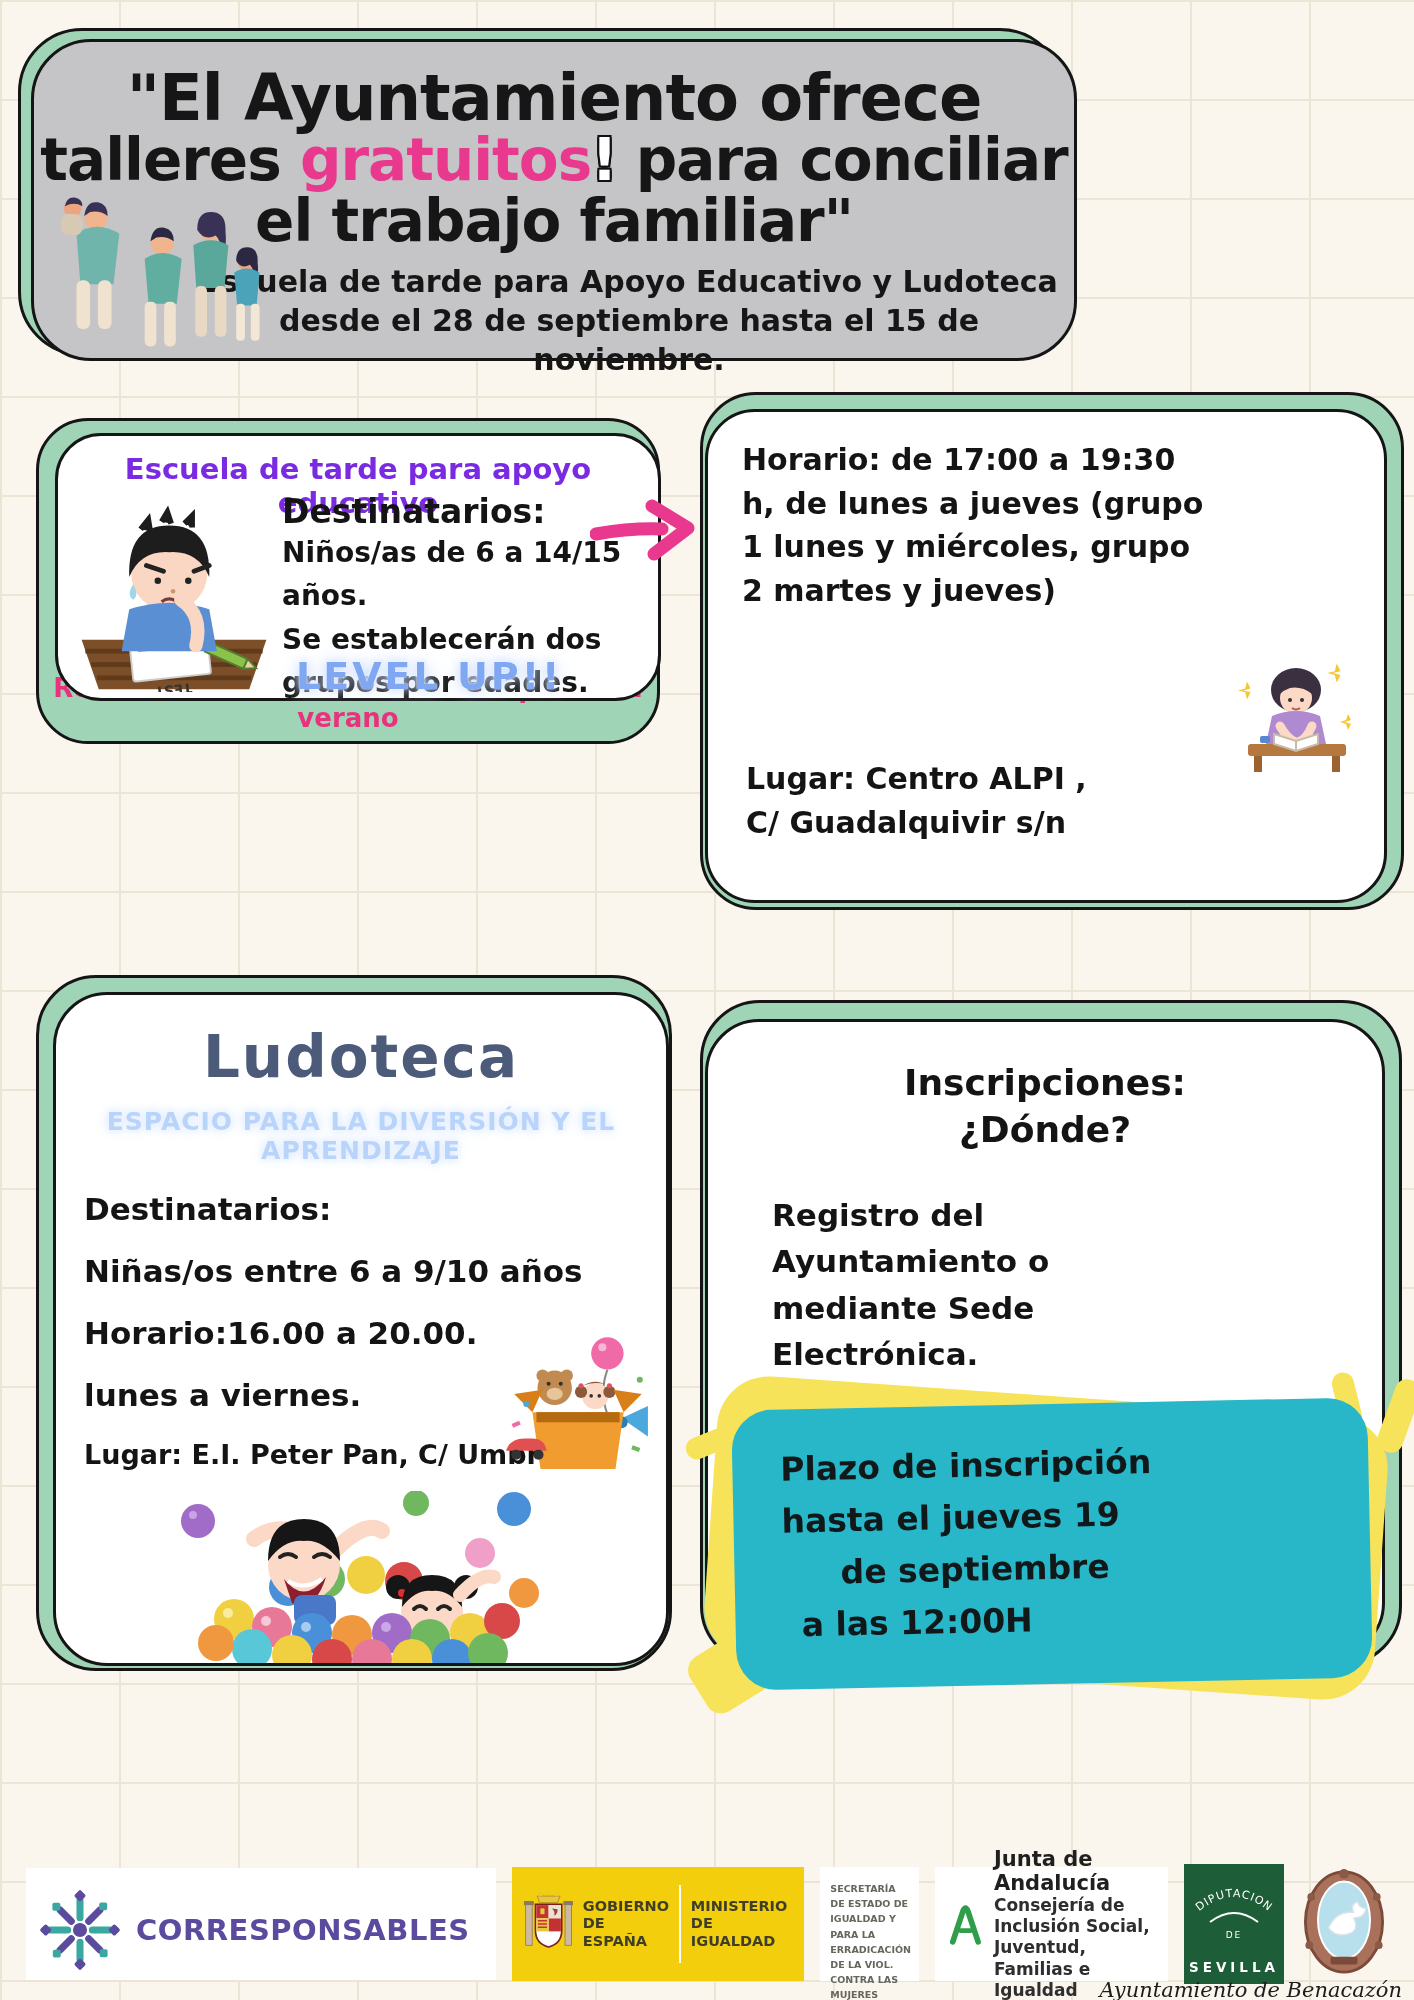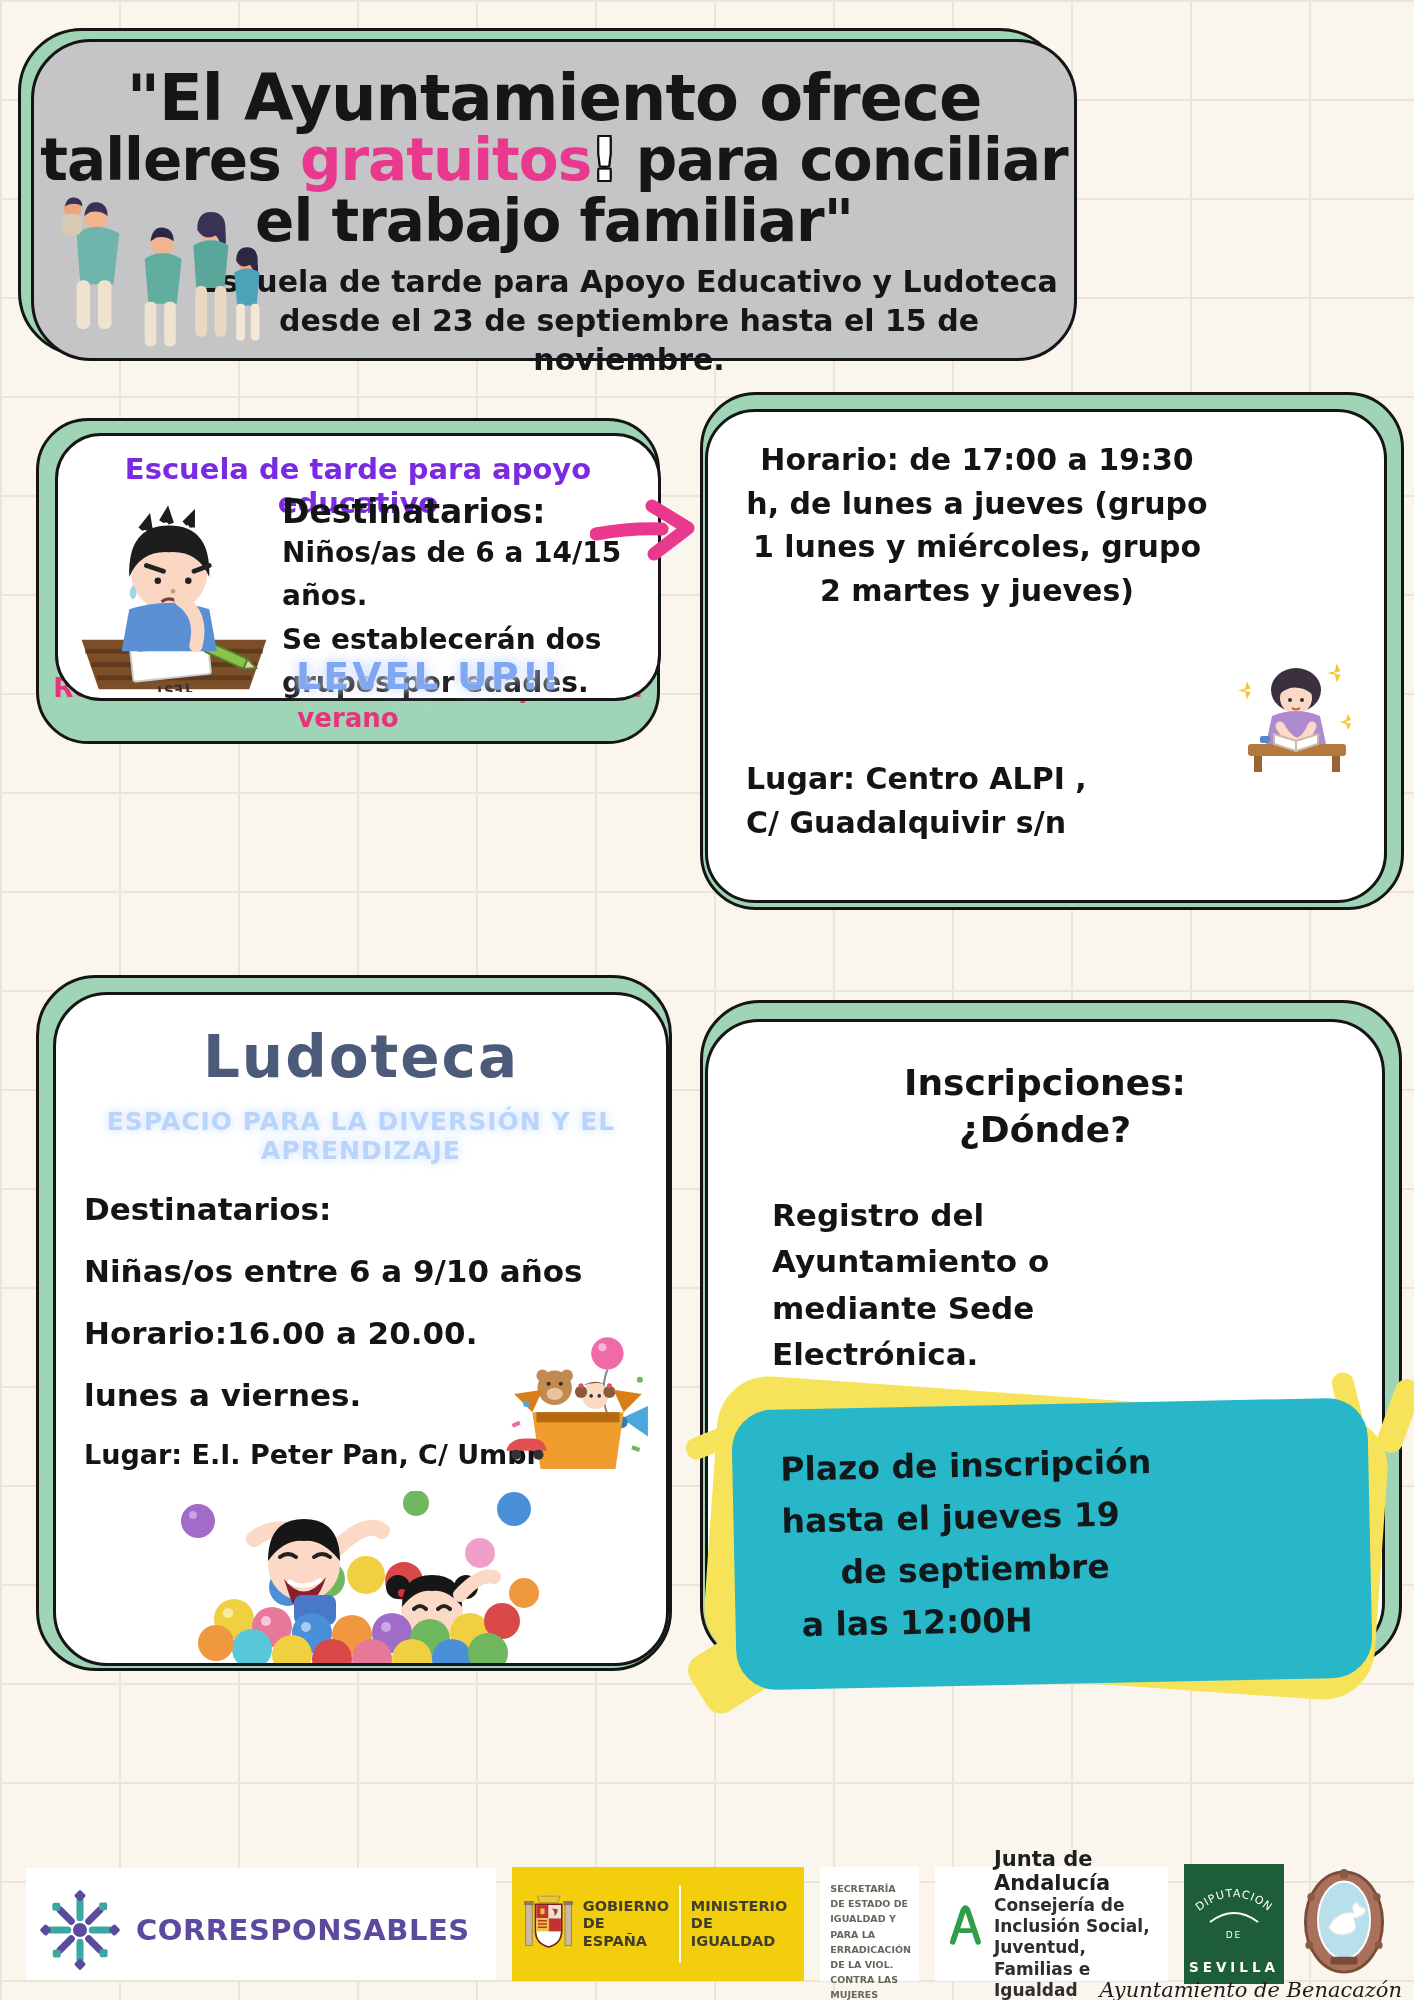--- a/index.html
+++ b/index.html
@@ -36,21 +36,21 @@
   .dest-label{font-size:33px;font-weight:800;color:#141414;}
   .dest-line{font-size:28px;font-weight:600;color:#141414;line-height:1.55;}
   .level-up{position:absolute;left:238px;bottom:0px;font-size:38px;font-weight:800;letter-spacing:3px;color:#7fa7f2;
     text-shadow:0 0 2px #fff,0 0 10px #cdddff,0 0 20px #cdddff;}
   #arrow-icon{position:absolute;right:-44px;top:58px;width:112px;height:72px;}
   .escuela-footnote{position:absolute;bottom:8px;left:0;width:100%;text-align:center;font-size:26px;font-weight:800;color:#e8327e;}
 
   
   #horario-outer{left:700px;top:392px;width:698px;height:512px;border-radius:56px;}
   #horario-inner{left:2px;top:14px;width:676px;height:488px;border-radius:50px;}
-  .horario-p{margin:26px 0 0 34px;width:470px;font-size:30px;font-weight:600;color:#141414;line-height:1.45;text-align:center;}
+  .horario-p{margin:26px 0 0 34px;width:470px;font-size:30px;font-weight:600;color:#141414;line-height:1.45;}
   .b-label{font-weight:800;}
   #girl-illu{position:absolute;right:26px;bottom:122px;width:122px;height:122px;}
   .lugar-p{position:absolute;left:38px;bottom:26px;font-size:30px;font-weight:600;color:#141414;line-height:1.45;}
 
   
   #ludoteca-outer{left:36px;top:975px;width:630px;height:690px;border-radius:60px;}
   #ludoteca-inner{left:14px;top:14px;width:610px;height:668px;border-radius:54px;overflow:hidden;}
   .ludo-title{margin-top:28px;text-align:center;font-size:58px;font-weight:800;letter-spacing:2px;color:#4c5b79;}
   .ludo-tagline{margin-top:16px;text-align:center;font-size:25px;font-weight:800;letter-spacing:1px;color:#b9d4fb;
     text-shadow:0 0 6px #e4eeff,0 0 14px #cfe0ff;}
@@ -115,21 +115,21 @@
 
 <div id="canvas">
 
   <div class="card-outer" id="banner-outer">
     <div class="card-inner" id="banner-inner">
       <div class="title-l1">"El Ayuntamiento ofrece</div>
       <div class="title-l2"><span>talleres </span><span class="hl-pink">gratuitos</span><span class="hl-bang">!</span><span> para conciliar</span></div>
       <div class="title-l3">el trabajo familiar"</div>
       <div class="banner-sub">
         <div class="sub-l1">Escuela de tarde para Apoyo Educativo y Ludoteca</div>
-        <div><span class="sub-pre">desde el </span><span class="sub-bold">23 de septiembre hasta el 15 de noviembre.</span></div>
+        <div><span class="sub-pre">desde el </span><span class="sub-bold">28 de septiembre hasta el 15 de noviembre.</span></div>
       </div>
       <svg id="family-illu" viewBox="0 0 250 190">
         <g>
           <circle cx="50" cy="40" r="12" fill="#f0b48e"></circle>
             <path d="M38,38 Q40,22 52,24 Q62,26 62,38 Q54,32 44,34 Z" fill="#3a3156"></path>
           <path d="M30,56 q20,-14 44,0 l-6,52 h-34 z" fill="#6fb5ac"></path>
           <rect x="30" y="104" width="14" height="50" rx="6" fill="#efe3d0"></rect>
             <rect x="52" y="104" width="14" height="50" rx="6" fill="#efe3d0"></rect>
           <circle cx="26" cy="30" r="9" fill="#eda57f"></circle>
             <path d="M18,28 q2,-10 10,-9 q8,1 8,9 q-8,-5 -18,0Z" fill="#3a3156"></path>

